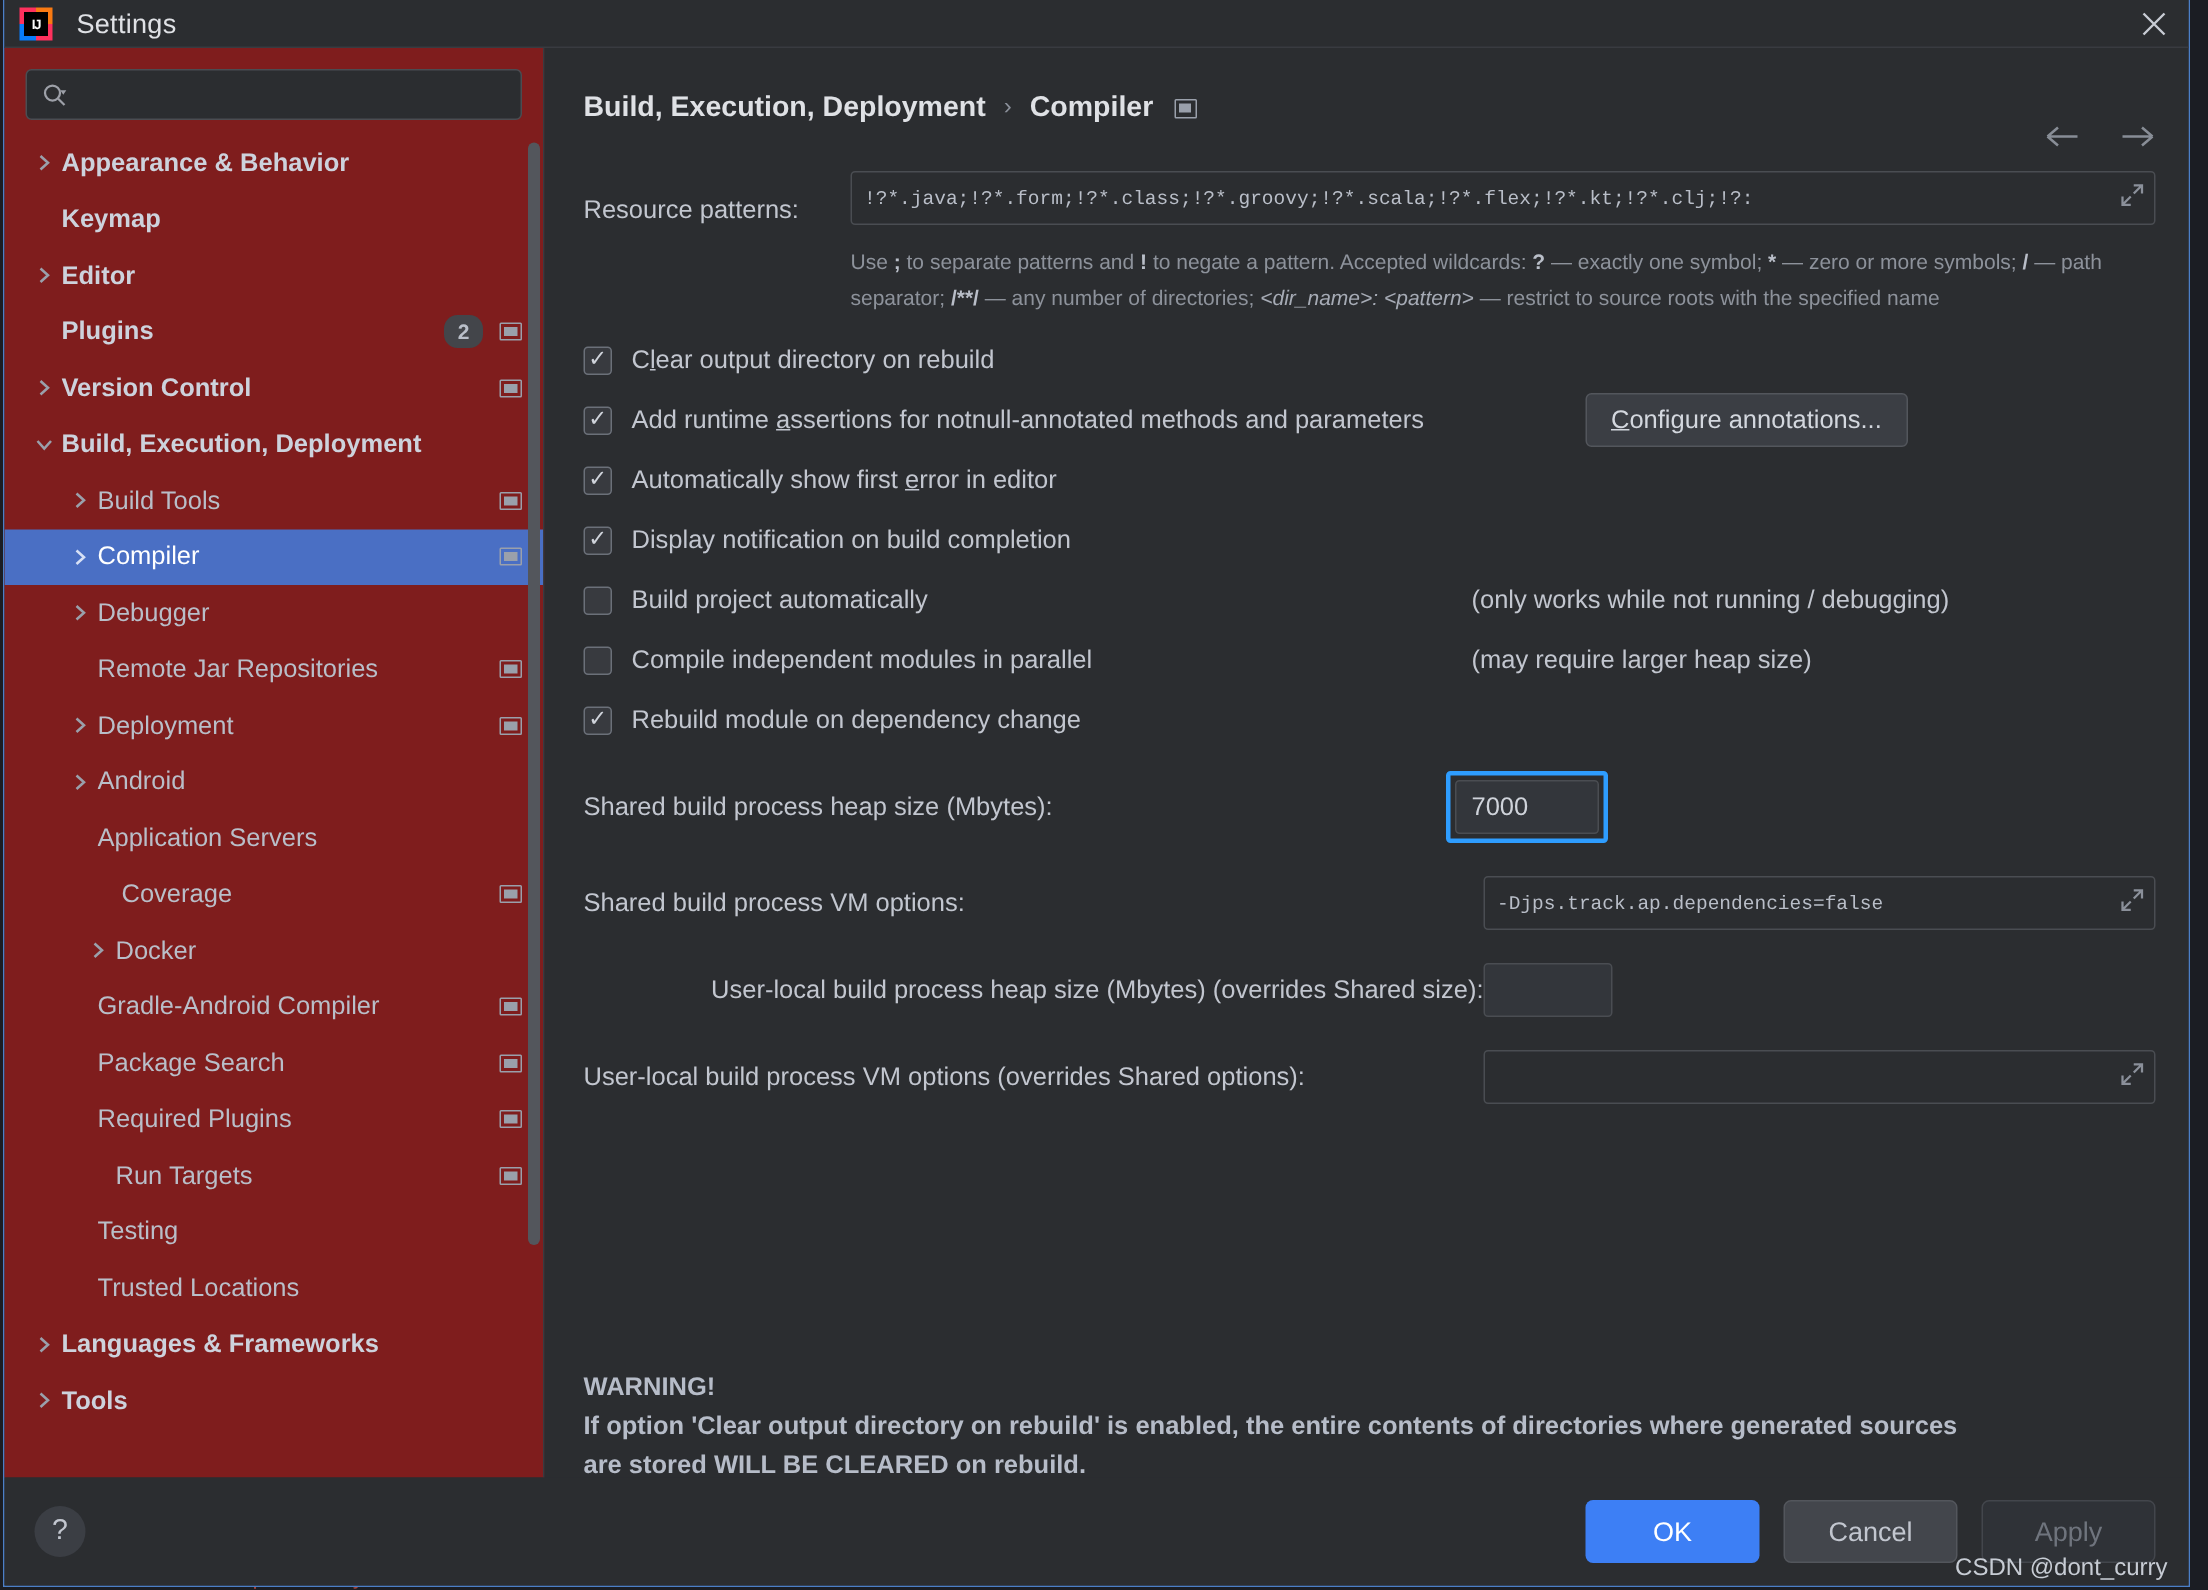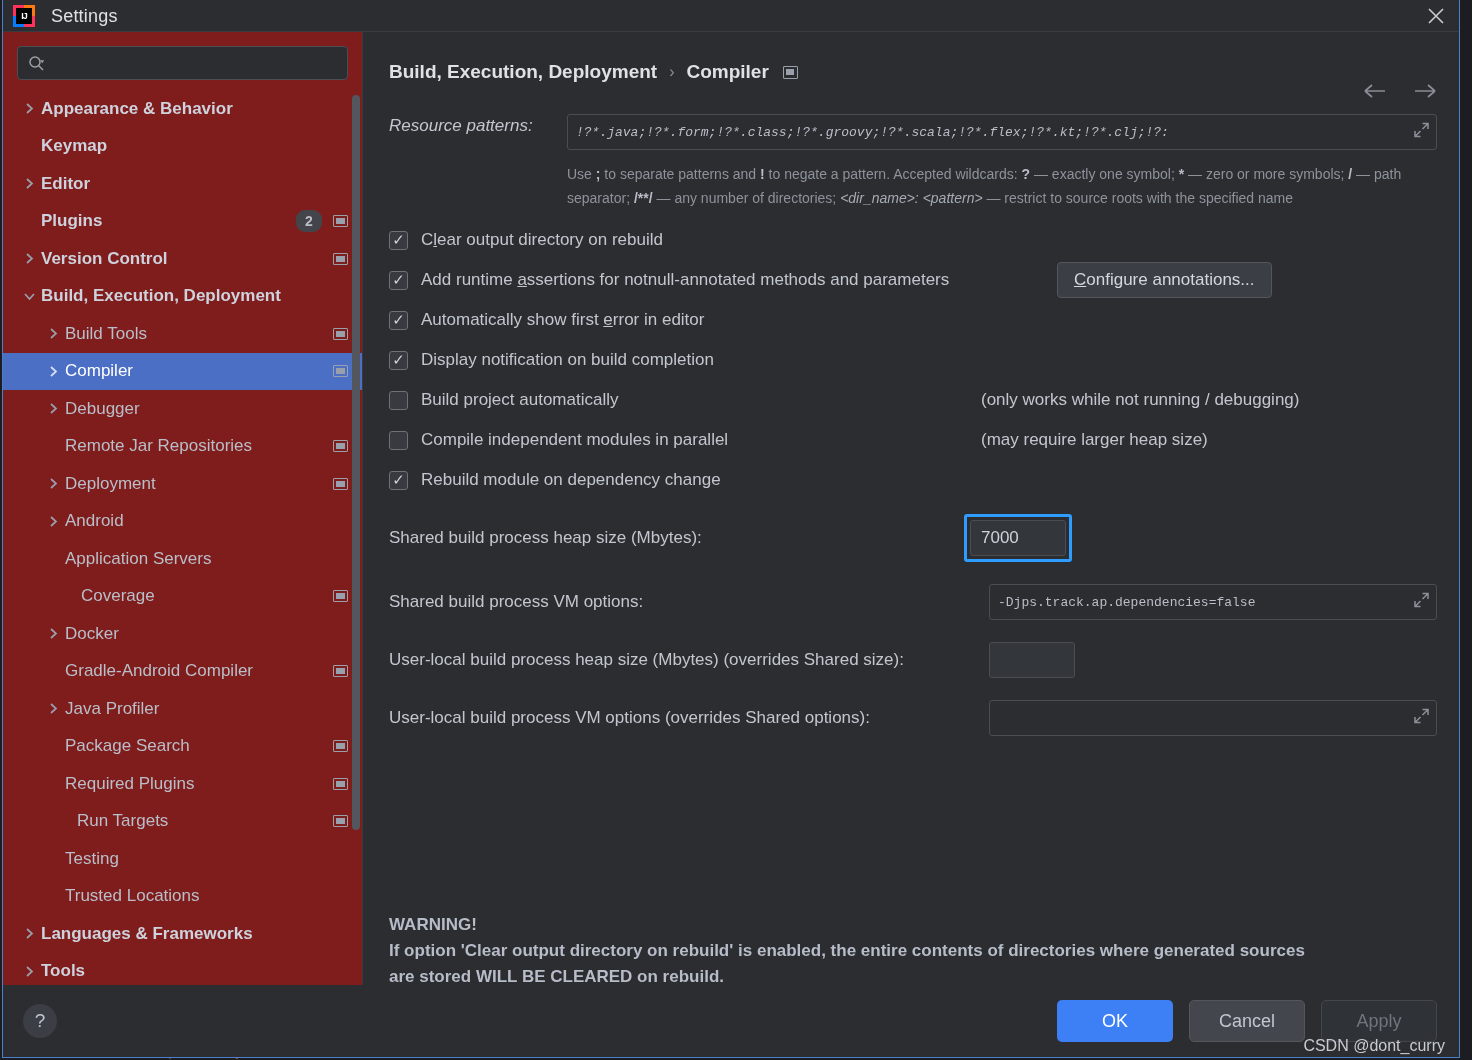--- a/index.html
+++ b/index.html
@@ -151,21 +151,21 @@
     background: #9aa0ab;
   }
   .nav-arrows {
     position: absolute; right: 22px; top: 50px;
     display: flex; gap: 22px; color: #888d96;
   }
 
   .row { display: flex; align-items: flex-start; }
   .lbl { color: #c2c6cf; font-size: 17px; }
 
-  .res-row { margin-top: 14px; align-items: flex-start; font-style: italic; }
+  .res-row { margin-top: 14px; align-items: flex-end; }
   .res-label { width: 178px; flex: 0 0 178px; text-align: left; padding-top: 2px; }
   .textfield {
     height: 34px; background: #2b2d30;
     border: 1px solid #4a4d52; border-radius: 3px;
     display: flex; align-items: center; padding: 0 8px;
     color: #b9bec8; font-family: "Liberation Mono", monospace; font-size: 13px;
     overflow: hidden; white-space: nowrap; position: relative;
   }
   .expand-ico {
     position: absolute; right: 6px; top: 50%; transform: translateY(-50%);
@@ -419,46 +419,38 @@
             <span class="chev empty">
               <svg width="13" height="13" viewBox="0 0 13 13">
                 <path d="M4 2 L9 6.5 L4 11" stroke="currentColor" stroke-width="1.7" fill="none"></path>
               </svg>
             </span>
             <span class="tree-label">Coverage</span>
             <span class="scope-icon">
               <i></i>
             </span>
           </div>
-          <div class="tree-row" style="padding-left: 38px;">
+          <div class="tree-row" style="padding-left: 50px;">
             <span class="chev">
               <svg width="13" height="13" viewBox="0 0 13 13">
                 <path d="M4 2 L9 6.5 L4 11" stroke="currentColor" stroke-width="1.7" fill="none"></path>
               </svg>
             </span>
             <span class="tree-label">Docker</span>
           </div>
           <div class="tree-row" style="padding-left: 38px;">
             <span class="chev empty">
               <svg width="13" height="13" viewBox="0 0 13 13">
                 <path d="M4 2 L9 6.5 L4 11" stroke="currentColor" stroke-width="1.7" fill="none"></path>
               </svg>
             </span>
             <span class="tree-label">Gradle-Android Compiler</span>
             <span class="scope-icon">
               <i></i>
             </span>
-          </div>
-          <div class="tree-row" style="padding-left: 38px;">
-            <span class="chev">
-              <svg width="13" height="13" viewBox="0 0 13 13">
-                <path d="M4 2 L9 6.5 L4 11" stroke="currentColor" stroke-width="1.7" fill="none"></path>
-              </svg>
-            </span>
-            <span class="tree-label">Java Profiler</span>
           </div>
           <div class="tree-row" style="padding-left: 38px;">
             <span class="chev empty">
               <svg width="13" height="13" viewBox="0 0 13 13">
                 <path d="M4 2 L9 6.5 L4 11" stroke="currentColor" stroke-width="1.7" fill="none"></path>
               </svg>
             </span>
             <span class="tree-label">Package Search</span>
             <span class="scope-icon">
               <i></i>
@@ -615,21 +607,21 @@
           <span>-Djps.track.ap.dependencies=false</span>
           <span class="expand-ico">
             <svg width="17" height="17" viewBox="0 0 17 17">
                 <path d="M9.5 2 H15 V7.5 M15 2 L9.5 7.5 M7.5 15 H2 V9.5 M2 15 L7.5 9.5" stroke="#8b909a" stroke-width="1.5" fill="none"></path>
               </svg>
           </span>
         </div>
       </div>
 
       <div class="fieldrow" style="margin-top:22px;">
-        <div class="lbl" style="width:600px;">User-local build process heap size (Mbytes) (overrides Shared size):</div>
+        <div class="lbl" style="width:600px;text-align:right;">User-local build process heap size (Mbytes) (overrides Shared size):</div>
         <div class="num-field" style="width:86px;">
           <span></span>
         </div>
       </div>
 
       <div class="fieldrow" style="margin-top:22px;">
         <div class="lbl" style="width:600px;">User-local build process VM options (overrides Shared options):</div>
         <div class="textfield" style="flex:1 1 auto; height:36px; max-width:462px;">
           <span></span>
           <span class="expand-ico">

